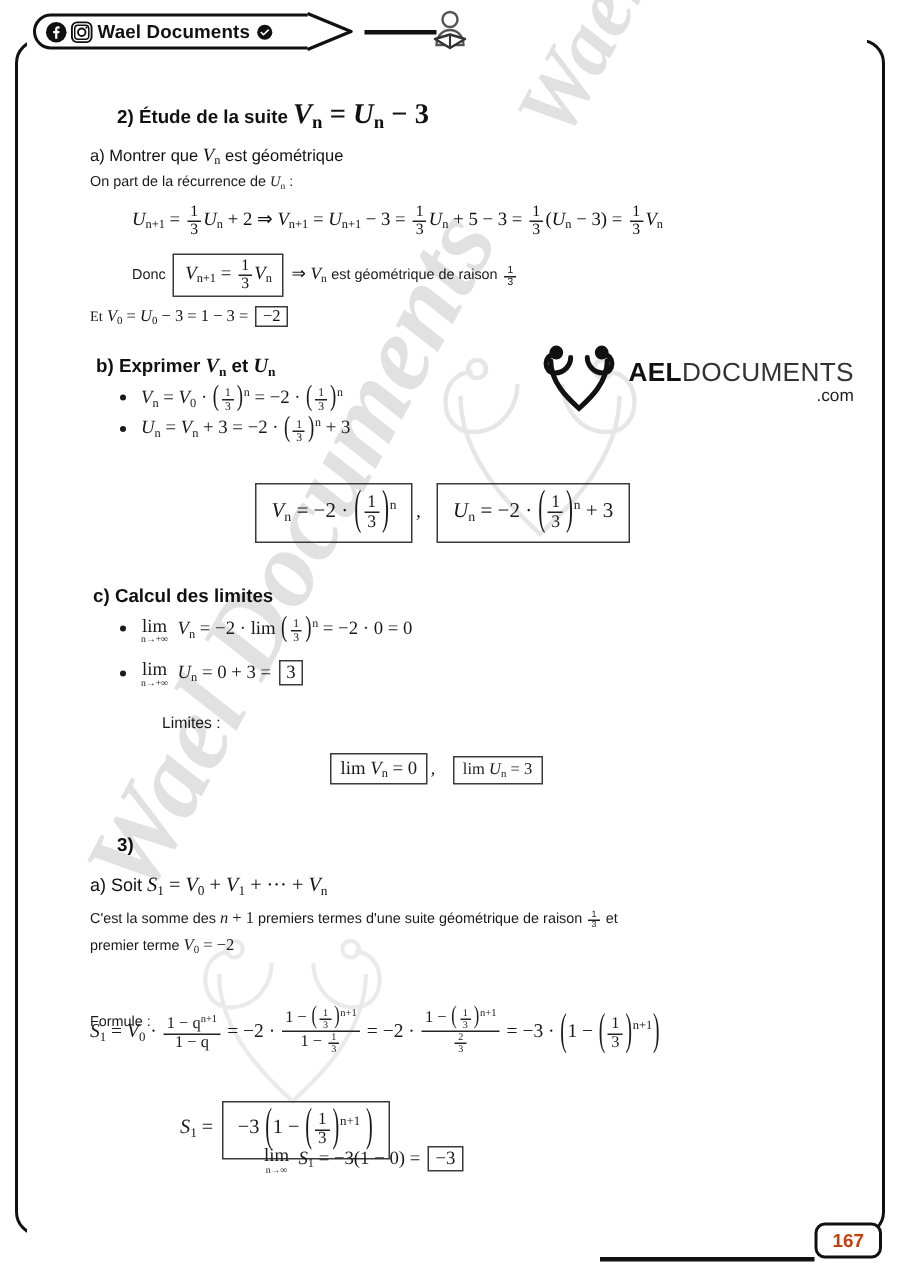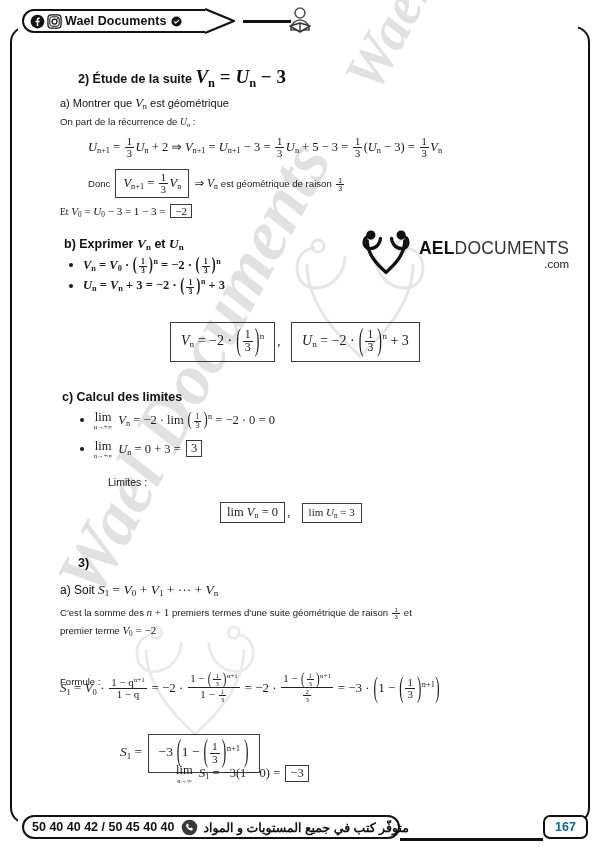--- a/index.html
+++ b/index.html
@@ -97,21 +97,21 @@
     position: absolute; left: 400px; top: 26px;
     width: 143px; height: 2.5px; background:#111;
   }
   .page-pill {
     position: absolute; left: 543px; top: 3px;
     width: 45px; height: 24px;
     border: 2.2px solid #111; border-radius: 7px;
     background:#fff; box-sizing:border-box;
     display:flex; align-items:center; justify-content:center;
   }
-  .page-pill span { font-size: 12.5px; font-weight: bold; color:#0369a1; }
+  .page-pill span { font-size: 12.5px; font-weight: bold; color:#c2410c; }
 
   
   .content { position: absolute; left: 0; top: 44px; width: 600px; }
   .mathy { font-family: "Liberation Serif", serif; font-style: italic; }
   .up { font-style: normal; }
   .sub { font-size: .66em; vertical-align: -0.28em; font-style: normal; }
   .sup { font-size: .64em; vertical-align: 0.62em; font-style: normal; }
 
   .frac {
     display: inline-block; vertical-align: -0.48em;
@@ -312,21 +312,21 @@
   <div class="row eq-sm mathy" style="left:60px; top:160px;">
     <span class="p-body up">Et</span>
     V<span class="sub">0</span> <span class="up">=</span> U<span class="sub">0</span> <span class="up">− 3 = 1 − 3 =</span>
     <span class="boxed tight up">−2</span>
   </div>
 
   <div class="row h-sec" style="left:64px; top:192px;">
     <span>b) Exprimer </span><span class="mathy" style="font-size:13.5px">V<span class="sub">n</span></span><span> et </span><span class="mathy" style="font-size:13.5px">U<span class="sub">n</span></span>
   </div>
 
-  <ul class="bullets row" style="left:57px; top:208px; width:330px;font-weight:bold;">
+  <ul class="bullets row" style="left:68px; top:208px; width:330px;">
     <li class="mathy">
       V<span class="sub">n</span> <span class="up">=</span> V<span class="sub">0</span> <span class="up">·</span>
       <span class="paren up">(</span><span class="frac small"><span class="num">1</span><span class="den">3</span></span><span class="paren up">)</span><span class="sup">n</span>
       <span class="up">= −2 ·</span>
       <span class="paren up">(</span><span class="frac small"><span class="num">1</span><span class="den">3</span></span><span class="paren up">)</span><span class="sup">n</span>
     </li>
     <li class="mathy">
       U<span class="sub">n</span> <span class="up">=</span> V<span class="sub">n</span> <span class="up">+ 3 = −2 ·</span>
       <span class="paren up">(</span><span class="frac small"><span class="num">1</span><span class="den">3</span></span><span class="paren up">)</span><span class="sup">n</span>
       <span class="up">+ 3</span>
@@ -411,25 +411,17 @@
 
   <div class="row mathy" style="left:176px; top:720px; font-size:12.5px;">
     <span class="limop"><span class="lab up">lim</span><span class="und up">n→∞</span></span>
     &nbsp;S<span class="sub">1</span> <span class="up">= −3(1 − 0) =</span>
     <span class="boxed tight up">−3</span>
   </div>
 
 </div>
 
 <div class="footer">
-  <div class="footer-pill">
-    <span class="phone-digits">50 40 40 42 / 50 45 40 40</span>
-    <svg class="phone-icon" width="17" height="17" viewBox="0 0 24 24">
-      <circle cx="12" cy="12" r="11" fill="#3a3a3a"></circle>
-      <path fill="#fff" d="M8.3 6.4c.4-.3 1-.2 1.3.2l1.3 1.8c.3.4.2.9-.1 1.2l-.8.7c.5 1.2 1.5 2.2 2.7 2.7l.7-.8c.3-.3.8-.4 1.2-.1l1.8 1.3c.4.3.5.9.2 1.3l-.9 1.1c-.4.5-1 .7-1.6.5-3.3-1-5.9-3.6-6.9-6.9-.2-.6 0-1.2.5-1.6l.6-.5z"></path>
-    </svg>
-    <span class="arabic">متوفّر كتب في جميع المستويات و المواد</span>
-  </div>
   <div class="footer-line"></div>
   <div class="page-pill">
     <span>167</span>
   </div>
 </div>
 
 </body></html>

